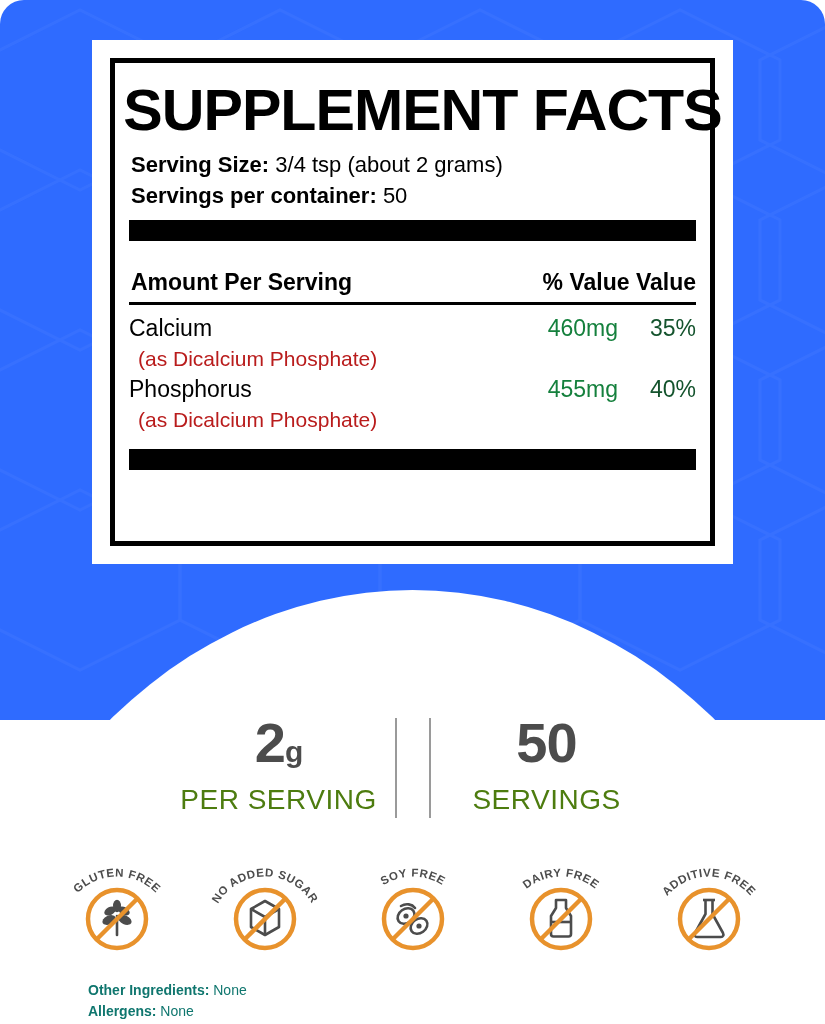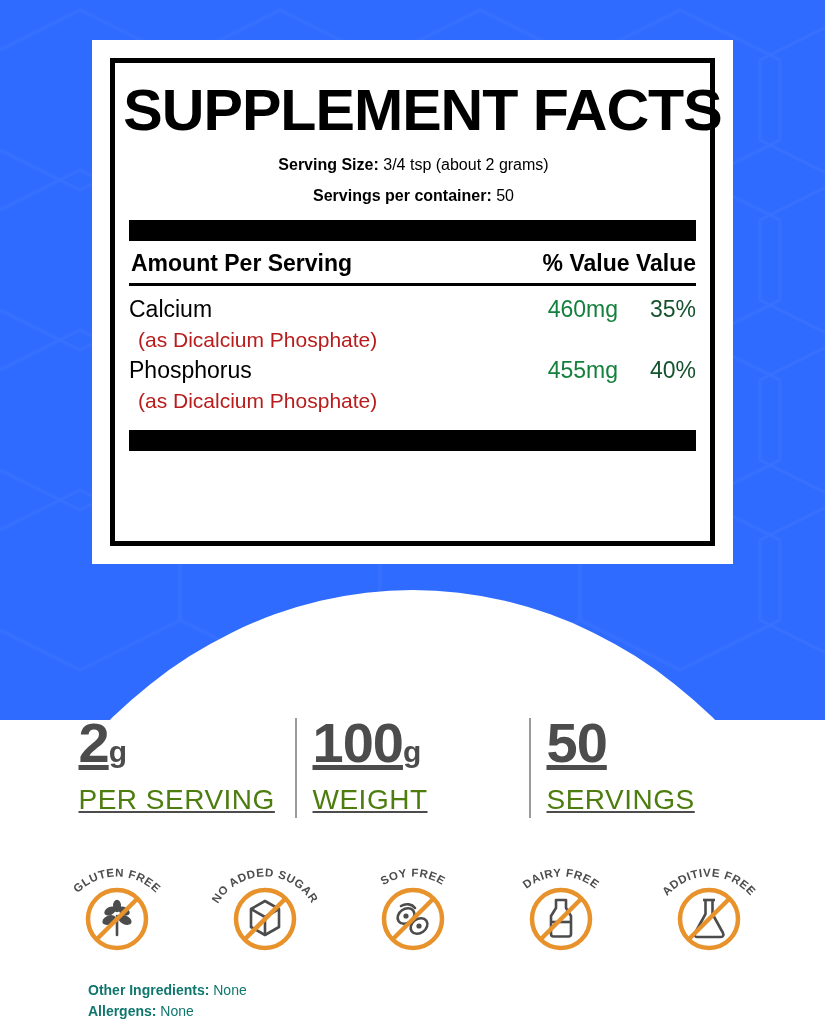--- a/index.html
+++ b/index.html
@@ -12,20 +12,21 @@
     font-family: "Liberation Sans", sans-serif;
     background: #ffffff;
     overflow: hidden;
   }
   #page {
     position: relative;
     width: 825px;
     height: 1024px;
     overflow: hidden;
     background: #ffffff;
+    border-radius: 24px;
   }
   
   .blue-area {
     position: absolute;
     left: 0;
     top: 0;
     width: 825px;
     height: 720px;
     background: #2f6bff;
     overflow: hidden;
@@ -72,41 +73,40 @@
     font-size: 58px;
     line-height: 66px;
     letter-spacing: -1px;
     color: #000;
     text-align: center;
     transform: scaleX(1.02);
     margin: 4px 0 8px 0;
     white-space: nowrap;
   }
   .facts-line {
-    font-size: 16px;
+    font-size: 22px;
     color: #000;
     margin: 3px 0 3px 2px;
     line-height: 28px;
-    text-align: center;
   }
   .facts-line b {
     font-weight: bold;
   }
   .bar-thick {
     height: 21px;
     background: #000;
     margin: 10px 0 0 0;
   }
   .hdr-row {
     display: flex;
     align-items: flex-end;
     justify-content: space-between;
     border-bottom: 3px solid #000;
     padding: 8px 0 6px 2px;
-    margin-top: 1px;
+    margin-top: 20px;
   }
   .hdr-row div {
     font-size: 23px;
     font-weight: bold;
     color: #000;
   }
   .nutrient-table {
     margin-top: 8px;
     position: relative;
   }
@@ -153,23 +153,22 @@
     position: absolute;
     left: 0;
     top: 712px;
     width: 825px;
     display: flex;
     align-items: flex-start;
     justify-content: center;
   }
   .stat {
     width: 200px;
-    text-align: left;
+    text-align: center;
     color: #4c4c4c;
-    text-decoration: underline;
   }
   .stat-value {
     font-size: 56px;
     font-weight: bold;
     line-height: 62px;
     letter-spacing: -1px;
   }
   .stat-value .unit {
     font-size: 30px;
     font-weight: bold;
@@ -316,24 +315,20 @@
       <div class="bar-bottom"></div>
     </div>
   </div>
 
   <div class="stats">
     <div class="stat">
       <div class="stat-value"><span>2</span><span class="unit">g</span></div>
       <div class="stat-label">PER SERVING</div>
     </div>
     <div class="stat-sep"></div>
-    <div class="stat">
-      <div class="stat-value"><span>100</span><span class="unit">g</span></div>
-      <div class="stat-label">WEIGHT</div>
-    </div>
     <div class="stat-sep"></div>
     <div class="stat">
       <div class="stat-value"><span>50</span><span class="unit"></span></div>
       <div class="stat-label">SERVINGS</div>
     </div>
   </div>
 
   <div class="badges">
 
     <div class="badge">

